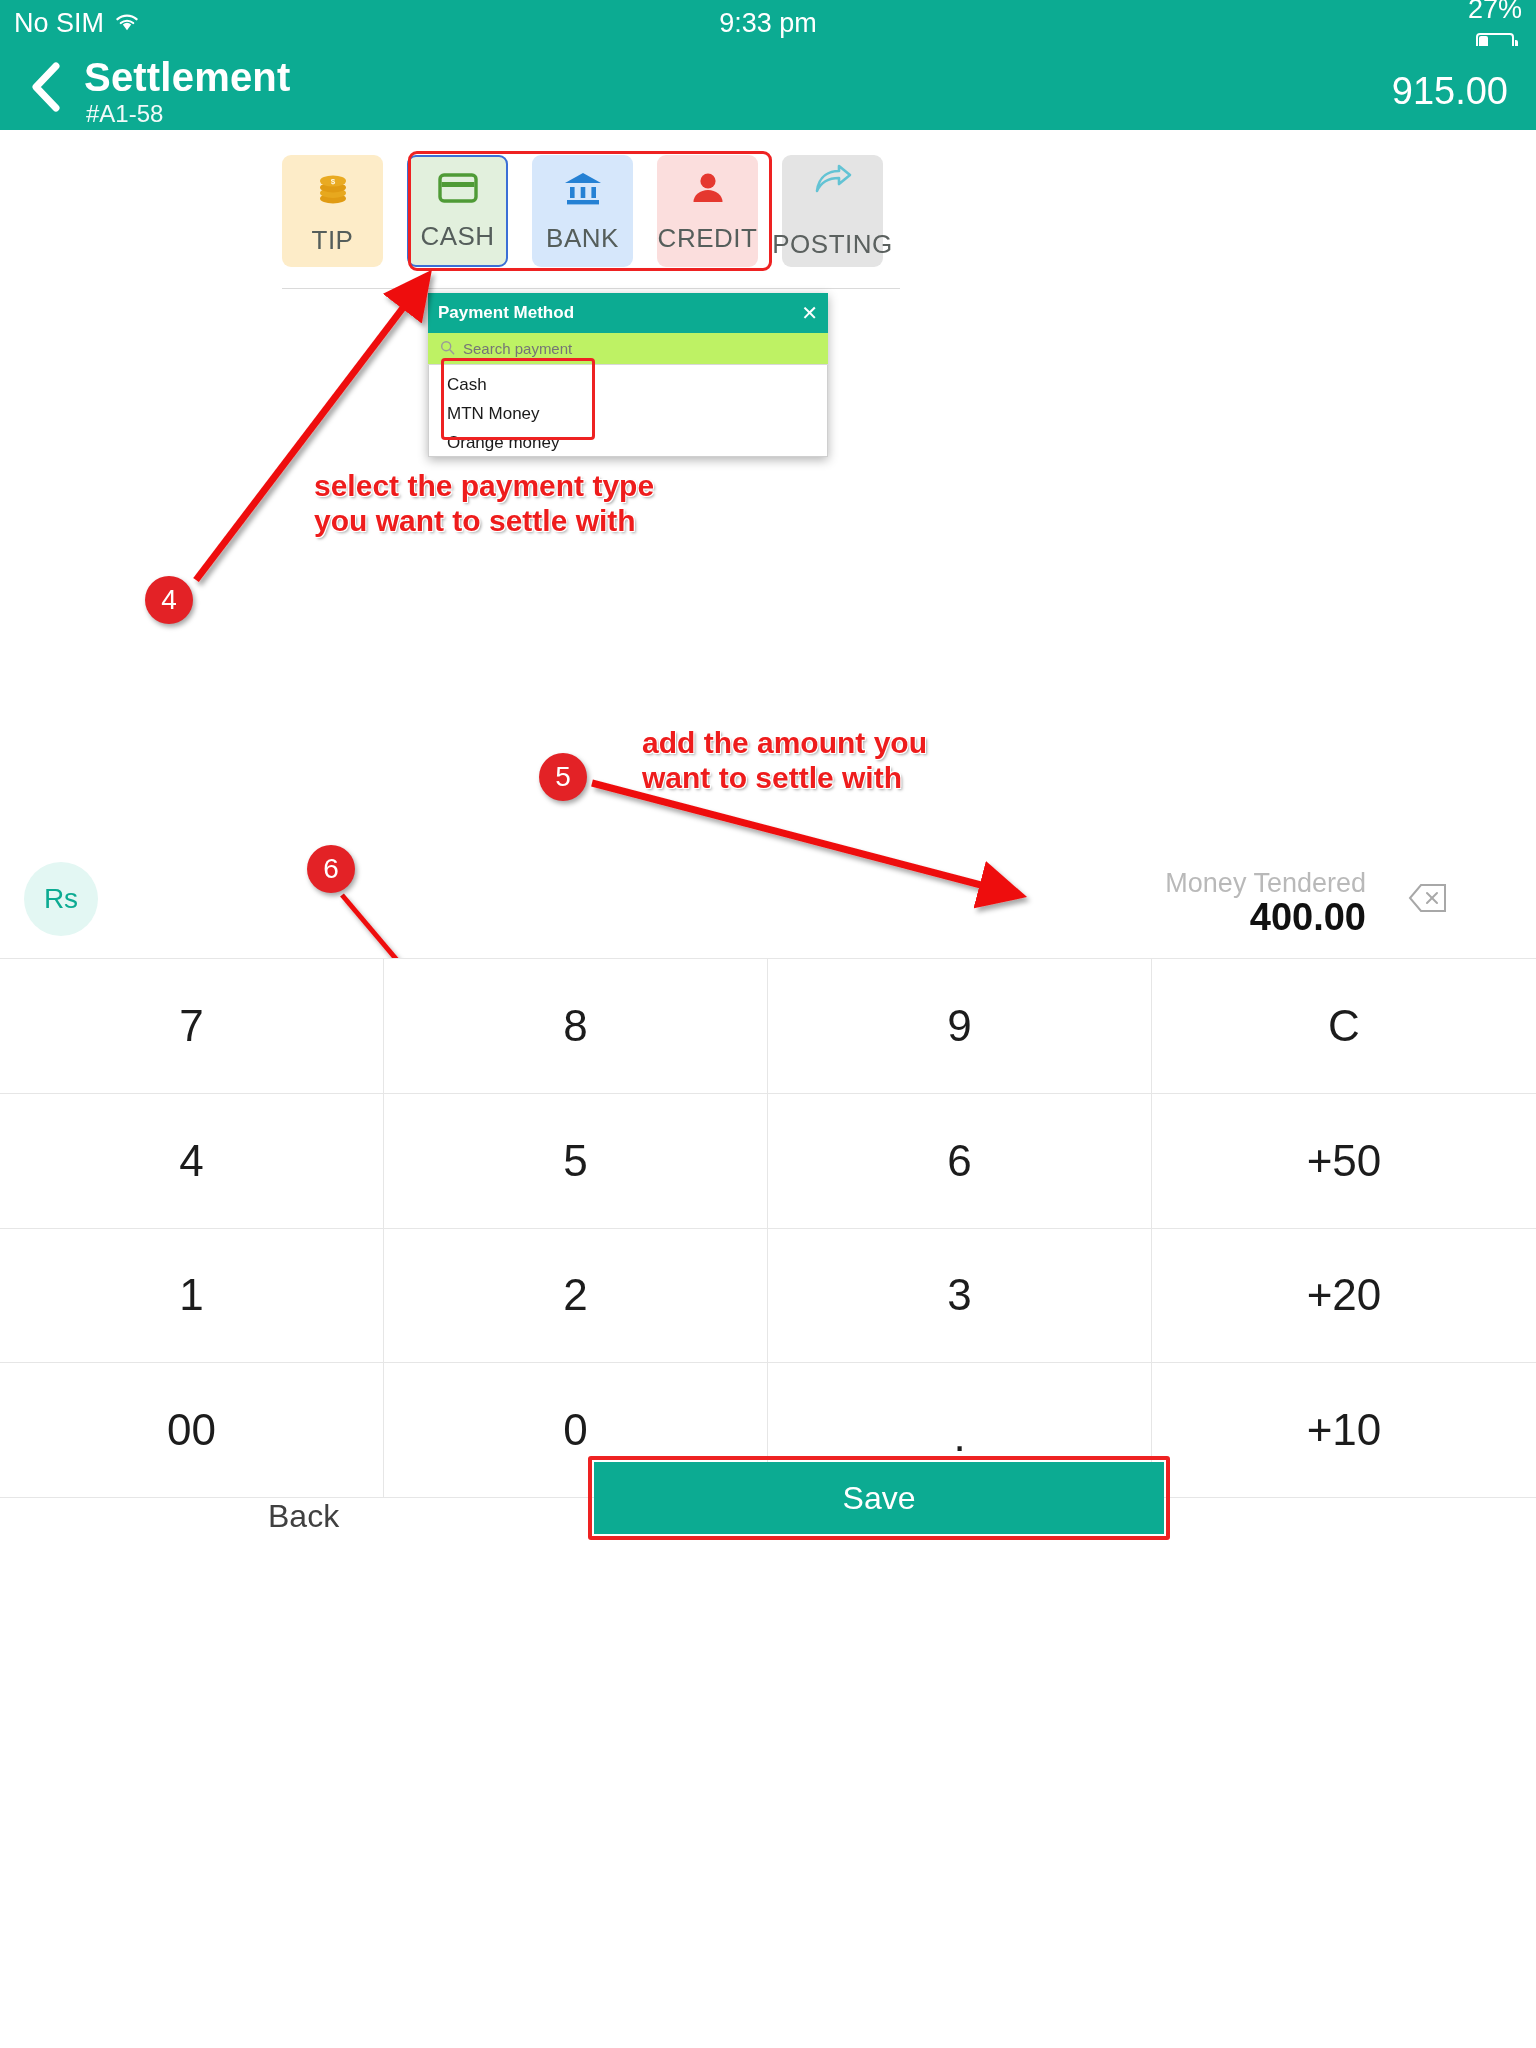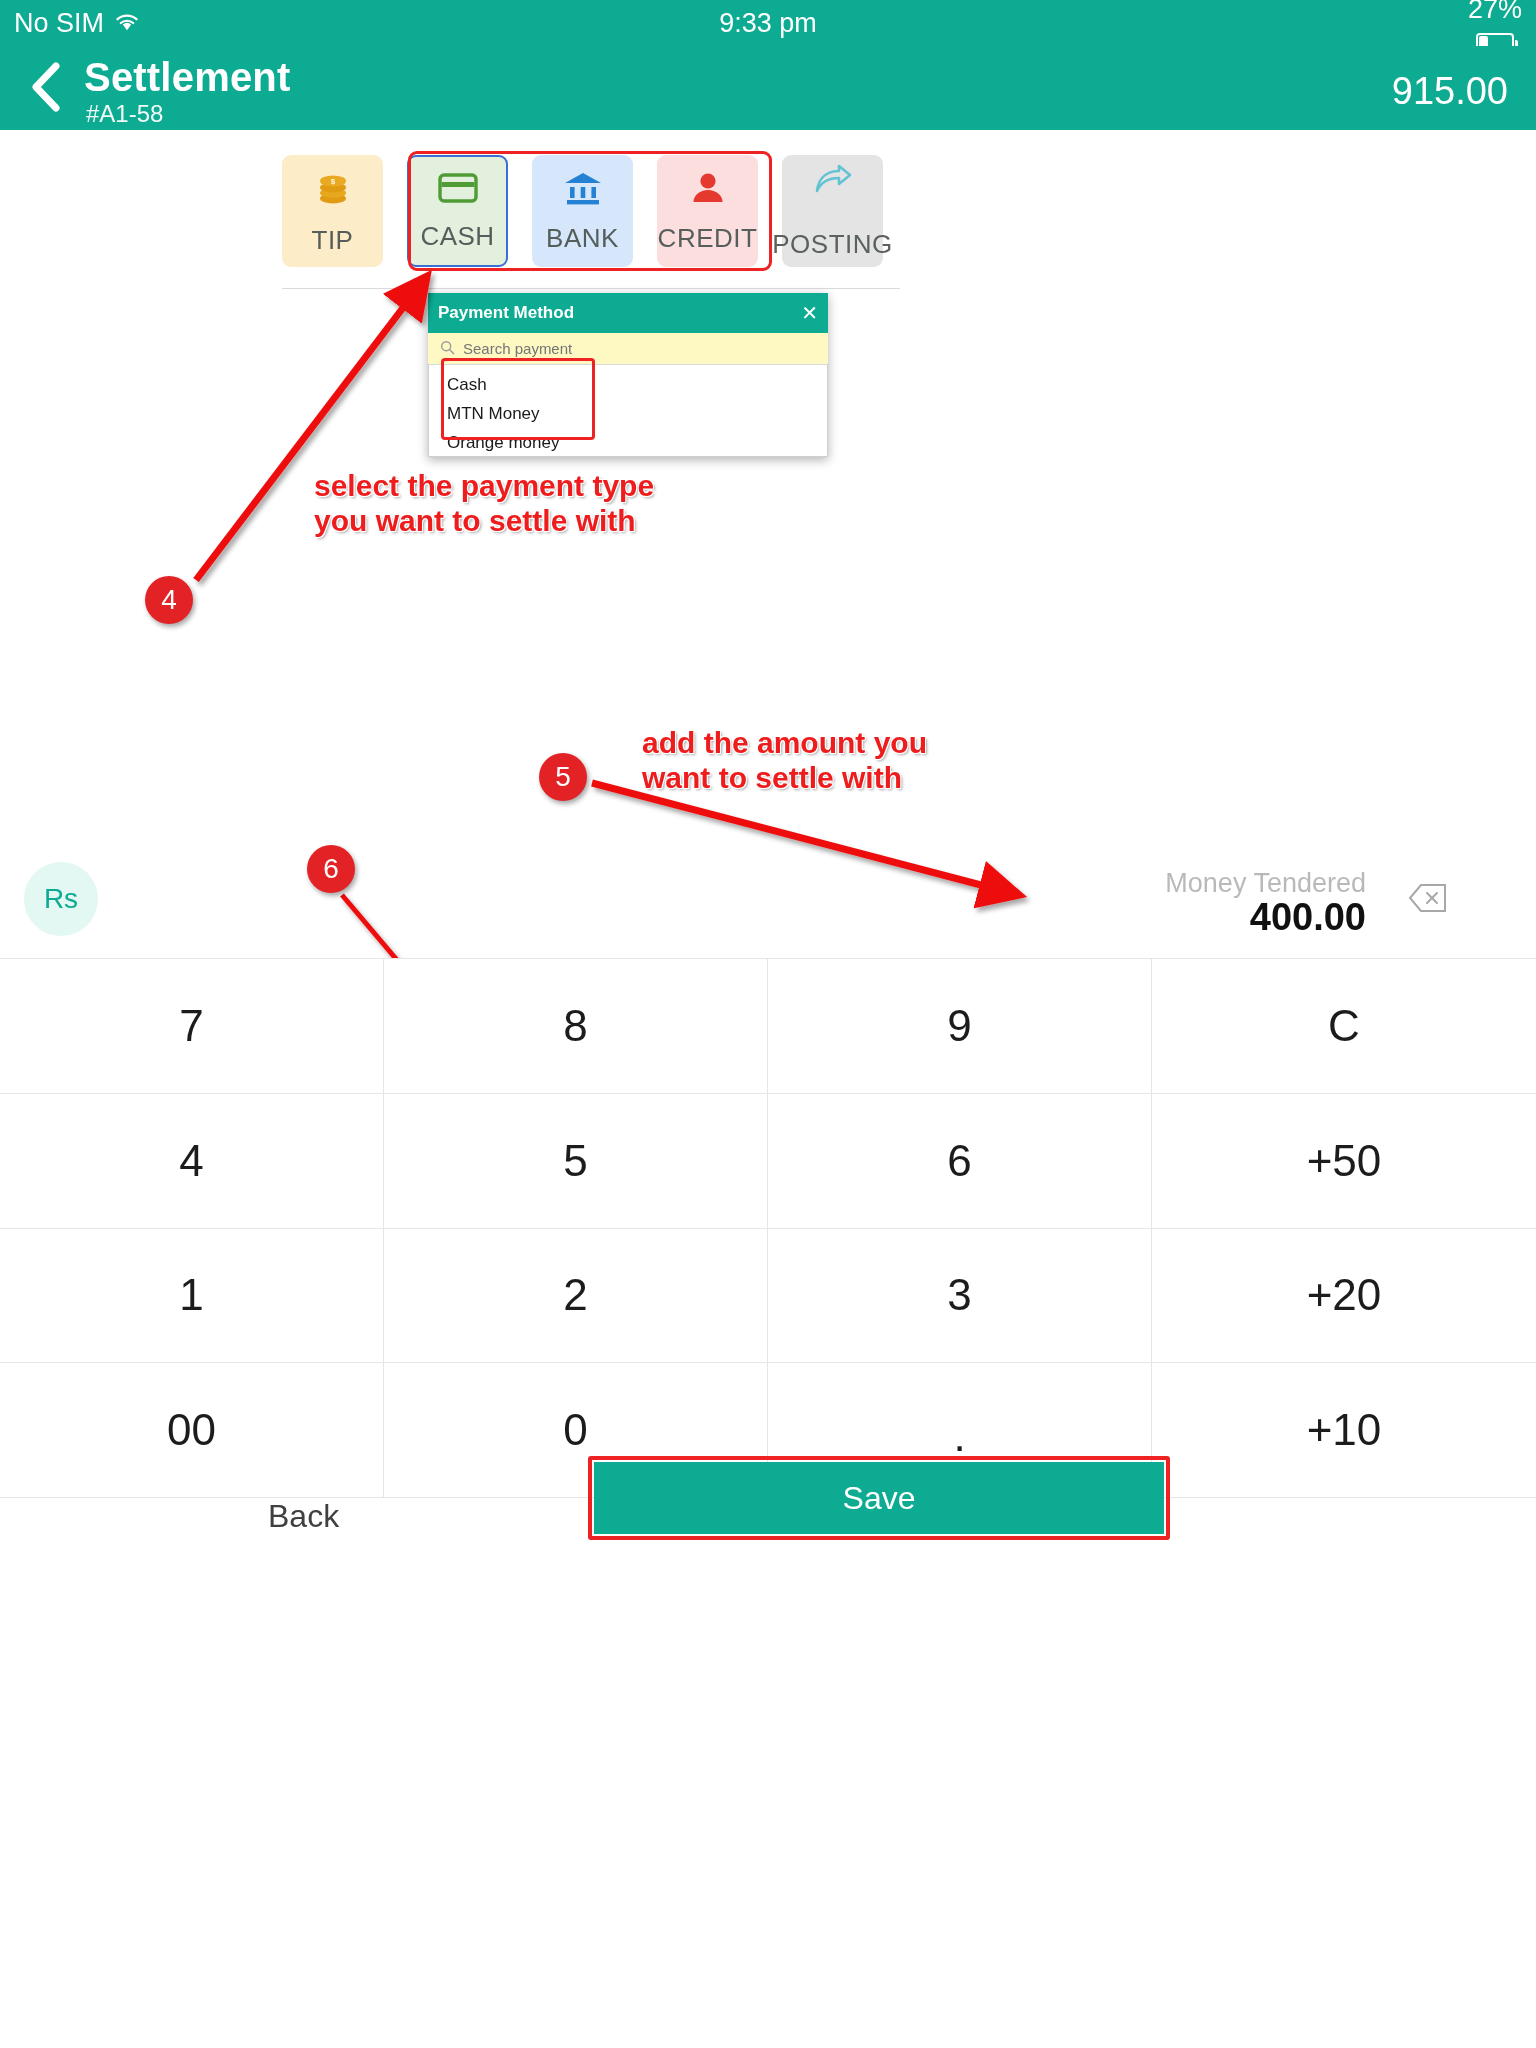--- a/index.html
+++ b/index.html
@@ -88,21 +88,21 @@
   }
   .pm-header {
     height: 40px; background: #0cab92; color: #ffffff;
     display: flex; align-items: center; padding: 0 10px;
     font-size: 17px; font-weight: bold;
   }
   .pm-header .pm-title { flex: 1; }
   .pm-close { font-size: 20px; line-height: 1; cursor: pointer; font-weight: normal; }
   .pm-search {
     height: 32px; border-bottom: 1px solid #d8d8d8; display: flex; align-items: center;
-    gap: 8px; padding: 0 12px; background: #fef9c3;
+    gap: 8px; padding: 0 12px; background: #bef264;
   }
   .pm-search .sicon { color: #9a9a9a; font-size: 15px; }
   .pm-search input {
     border: 0; outline: 0; font-size: 15px; color: #6f6f6f;
     font-family: "Liberation Sans", sans-serif; width: 100%; background: transparent;
   }
   .pm-list {
     height: 92px; border: 1px solid #cfcfcf; border-top: 0;
     background: #ffffff; position: relative;
   }

